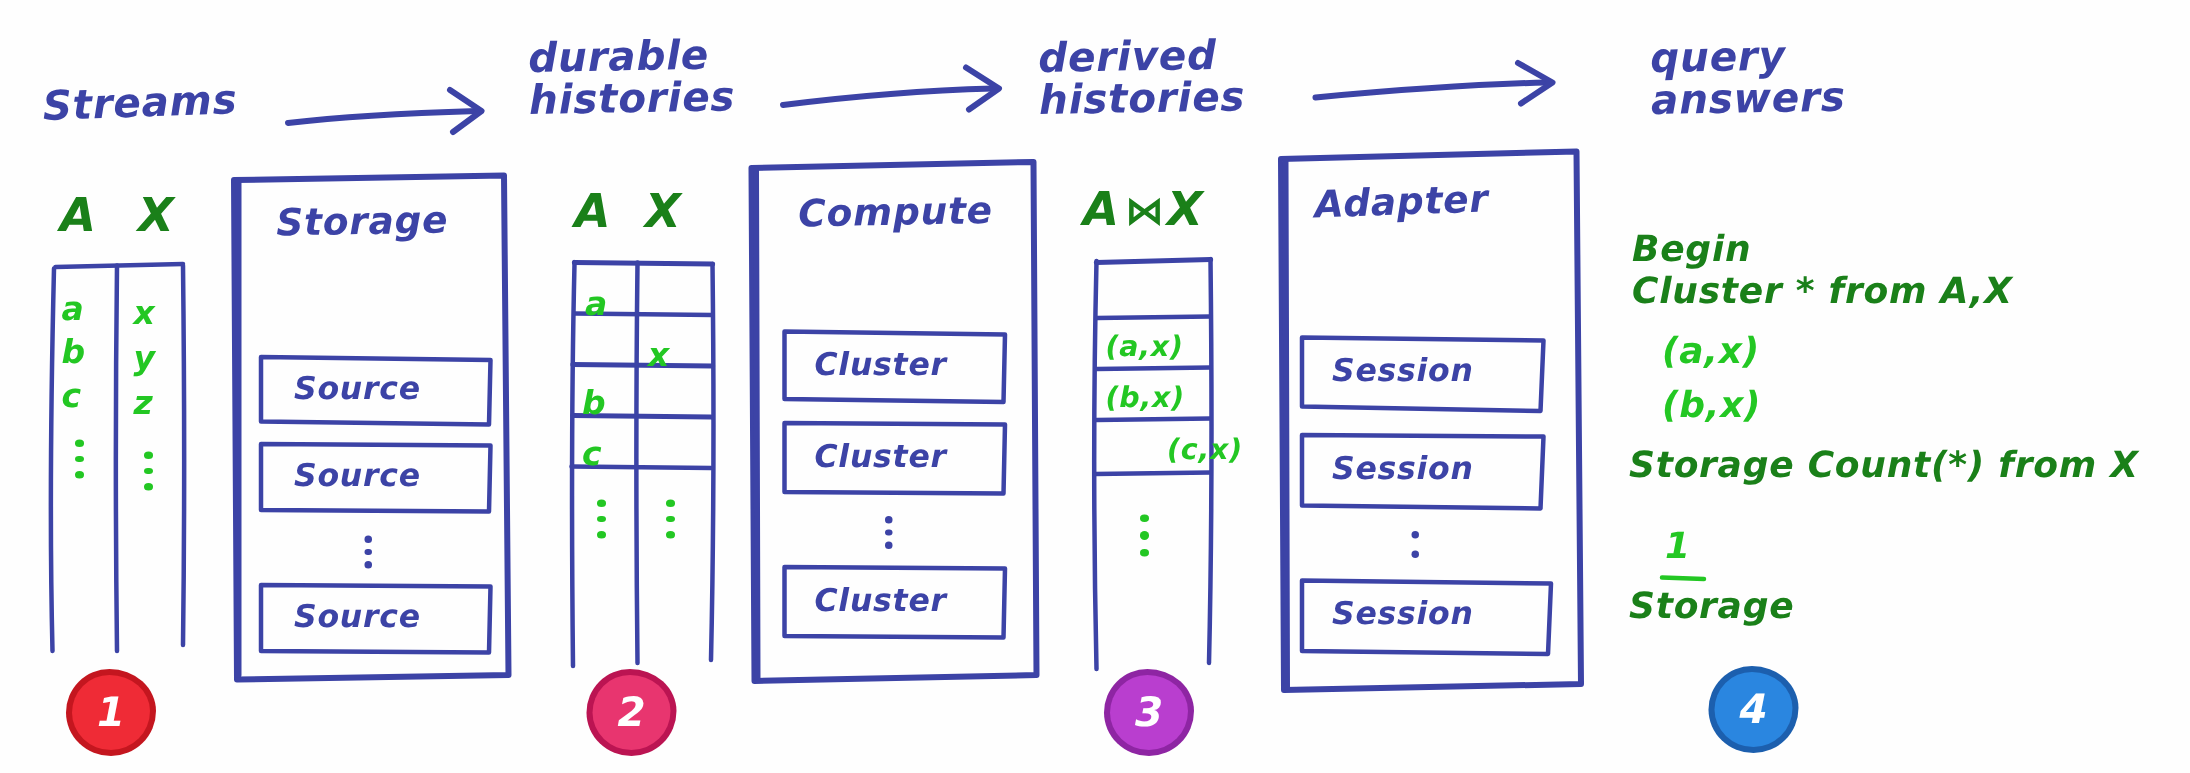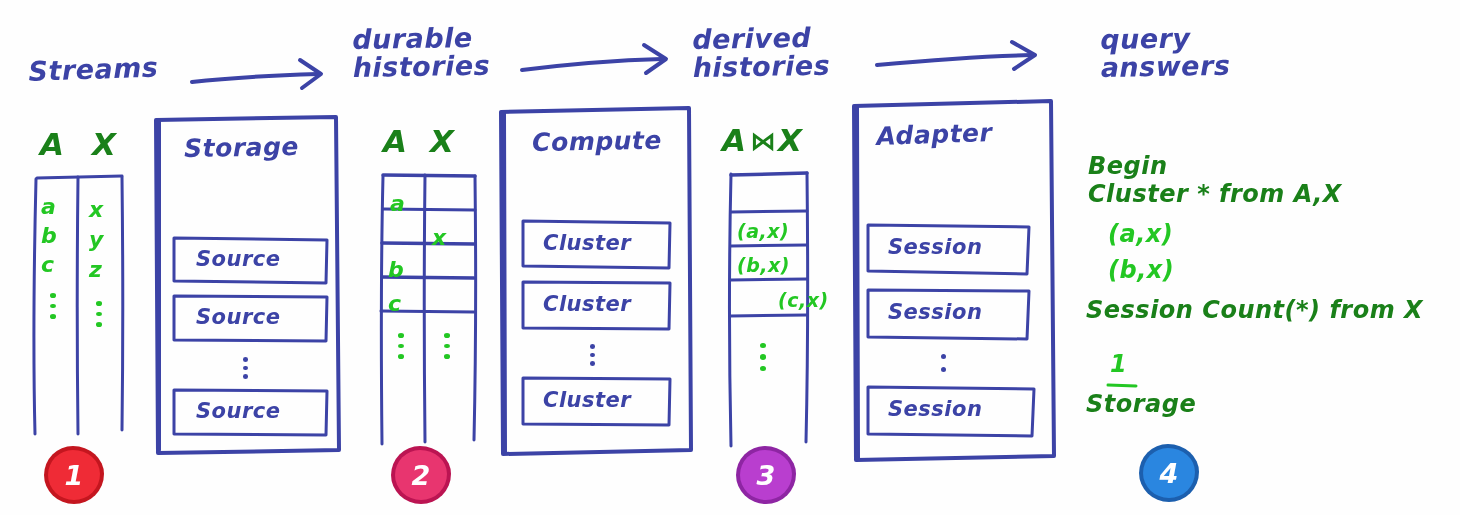--- a/index.html
+++ b/index.html
@@ -309,21 +309,21 @@
 
   <svg class="abs" style="left:866px; top:384px;" width="172" height="56">
     <path d="M2,3 L168,5 L166,52 L2,50 Z" stroke="#3c43a6" stroke-width="3" fill="none" stroke-linejoin="round"></path>
   </svg>
   <div class="abs hand ink-blue inner-label" style="left:888px; top:398px;">Session</div>
 
   <div class="abs hand ink-green sql-line" style="left:1088px; top:154px;">Begin</div>
   <div class="abs hand ink-green sql-line" style="left:1088px; top:182px;">Cluster * from A,X</div>
   <div class="abs hand ink-green-bright sql-line" style="left:1108px; top:222px;">(a,x)</div>
   <div class="abs hand ink-green-bright sql-line" style="left:1108px; top:258px;">(b,x)</div>
-  <div class="abs hand ink-green sql-line" style="left:1086px; top:298px;">Session Count(*) from X</div>
+  <div class="abs hand ink-green sql-line" style="left:1086px; top:298px;">Storage Count(*) from X</div>
   <div class="abs hand ink-green-bright sql-line" style="left:1110px; top:352px;">1</div>
   <svg class="abs" style="left:1106px; top:382px;" width="34" height="8">
     <path d="M2,3 L30,4" stroke="#23c723" stroke-width="3" fill="none" stroke-linecap="round"></path>
   </svg>
   <div class="abs hand ink-green sql-line" style="left:1086px; top:392px;">Storage</div>
 
   <div class="abs" style="left:48px; top:450px;">
     <div class="badge" style="background:#ef2b36; box-shadow:0 0 0 4px #c4161f;">
       <span>1</span>
     </div>

